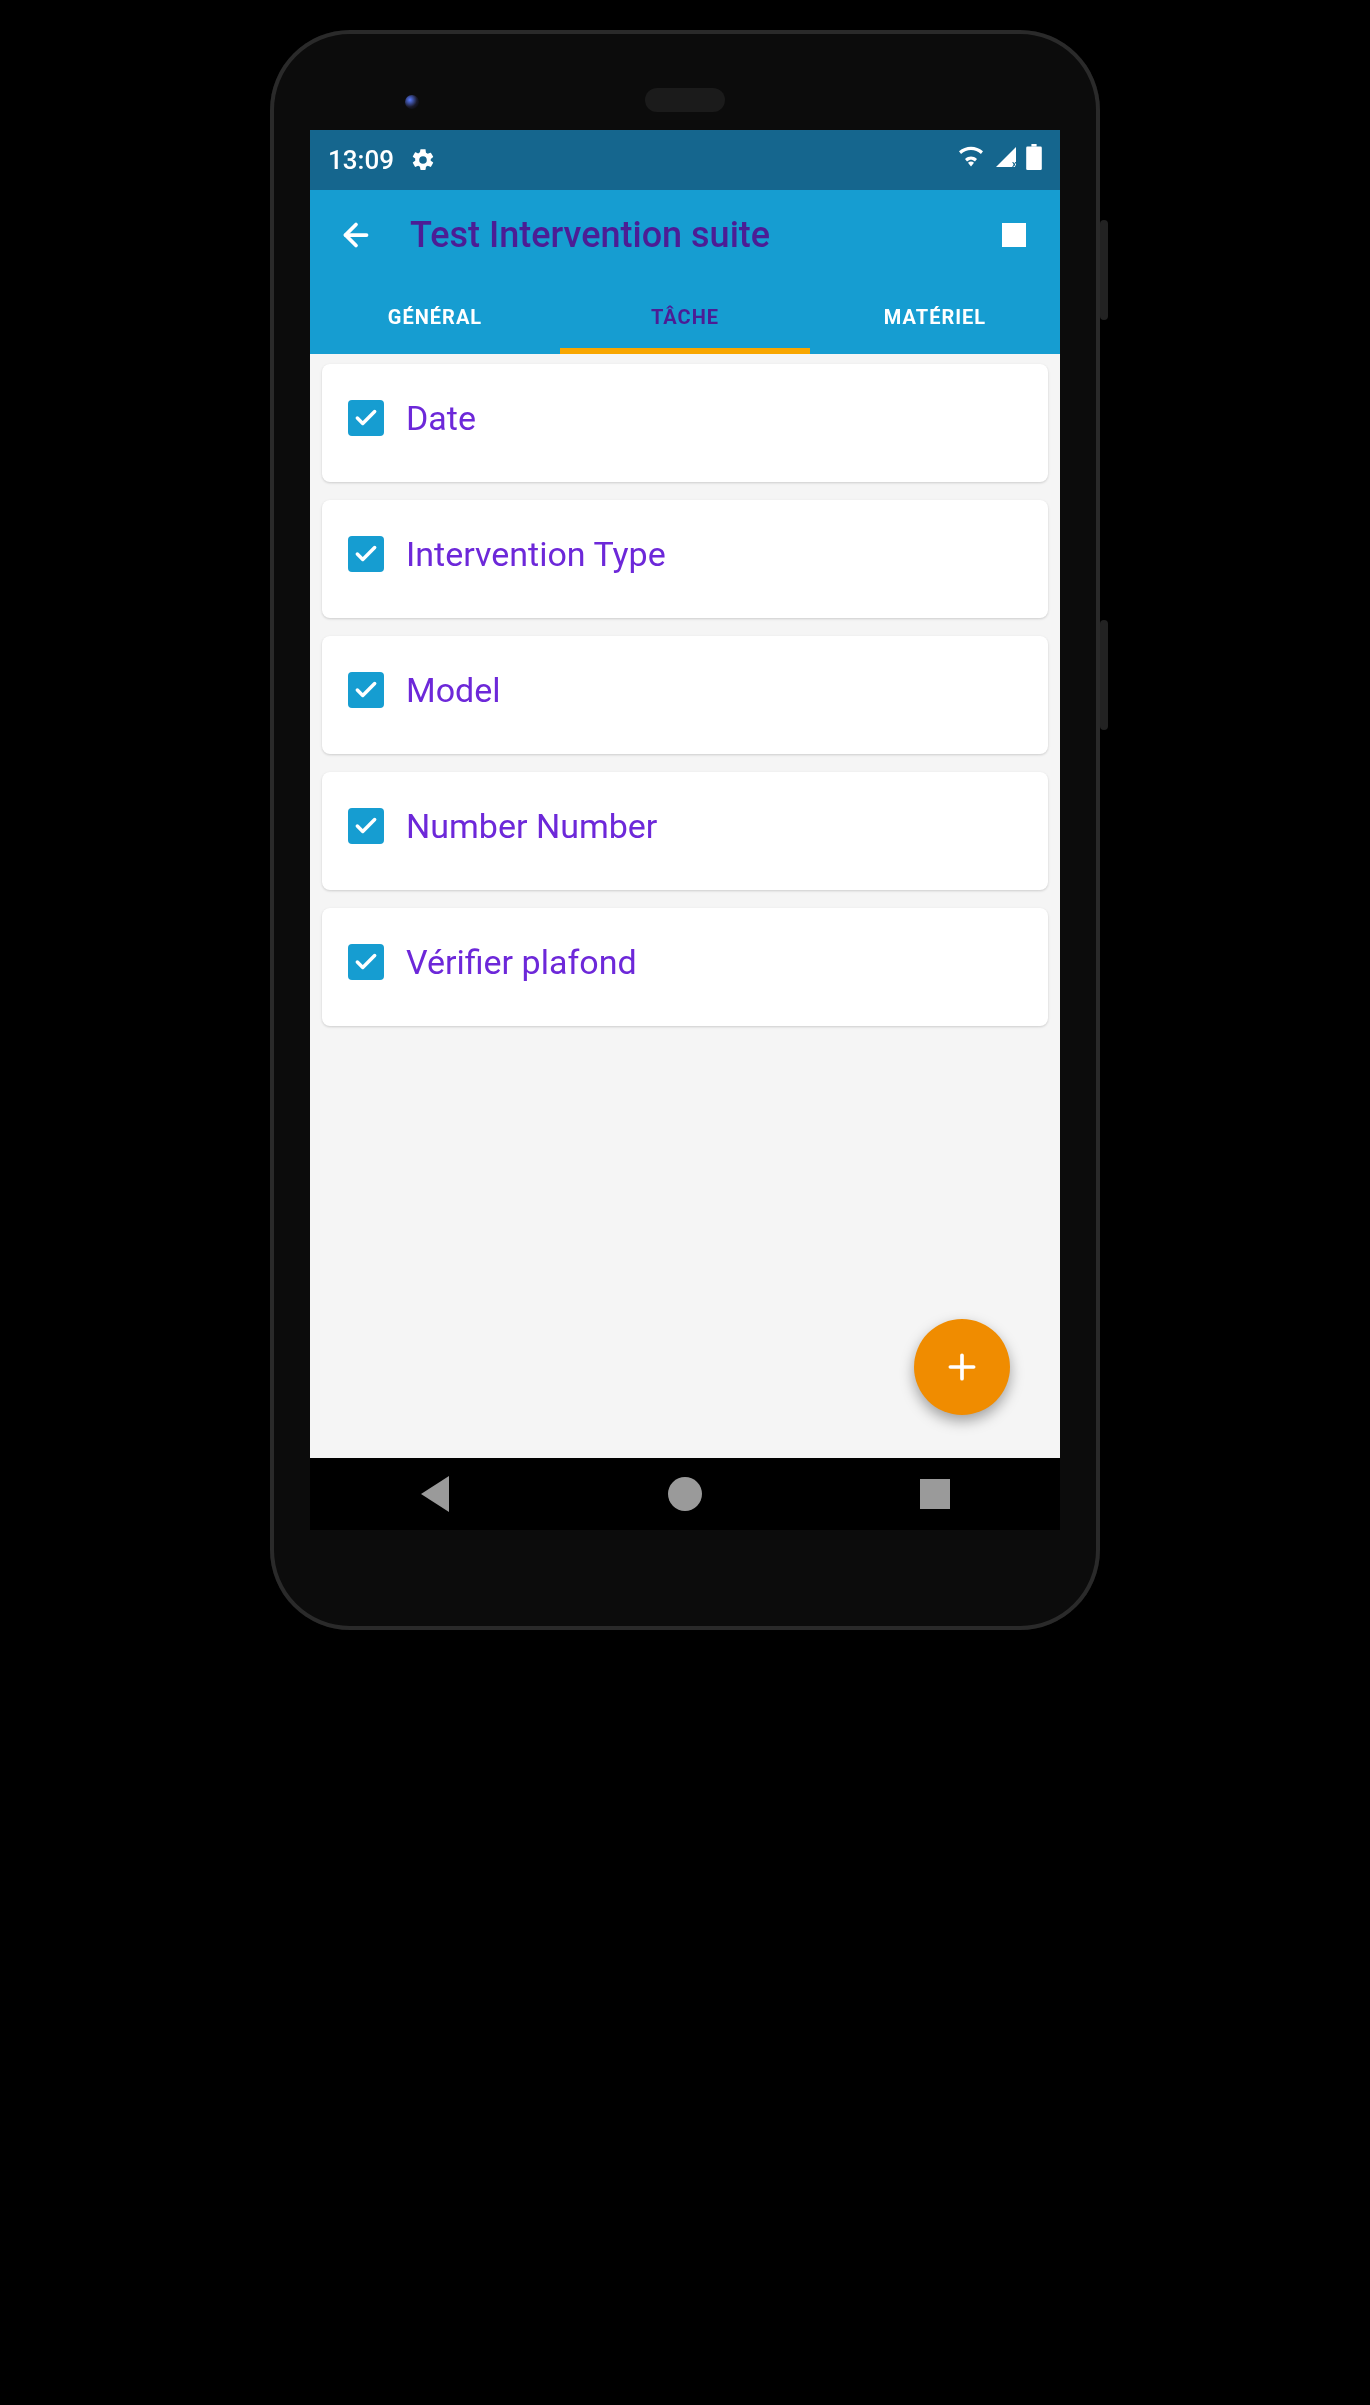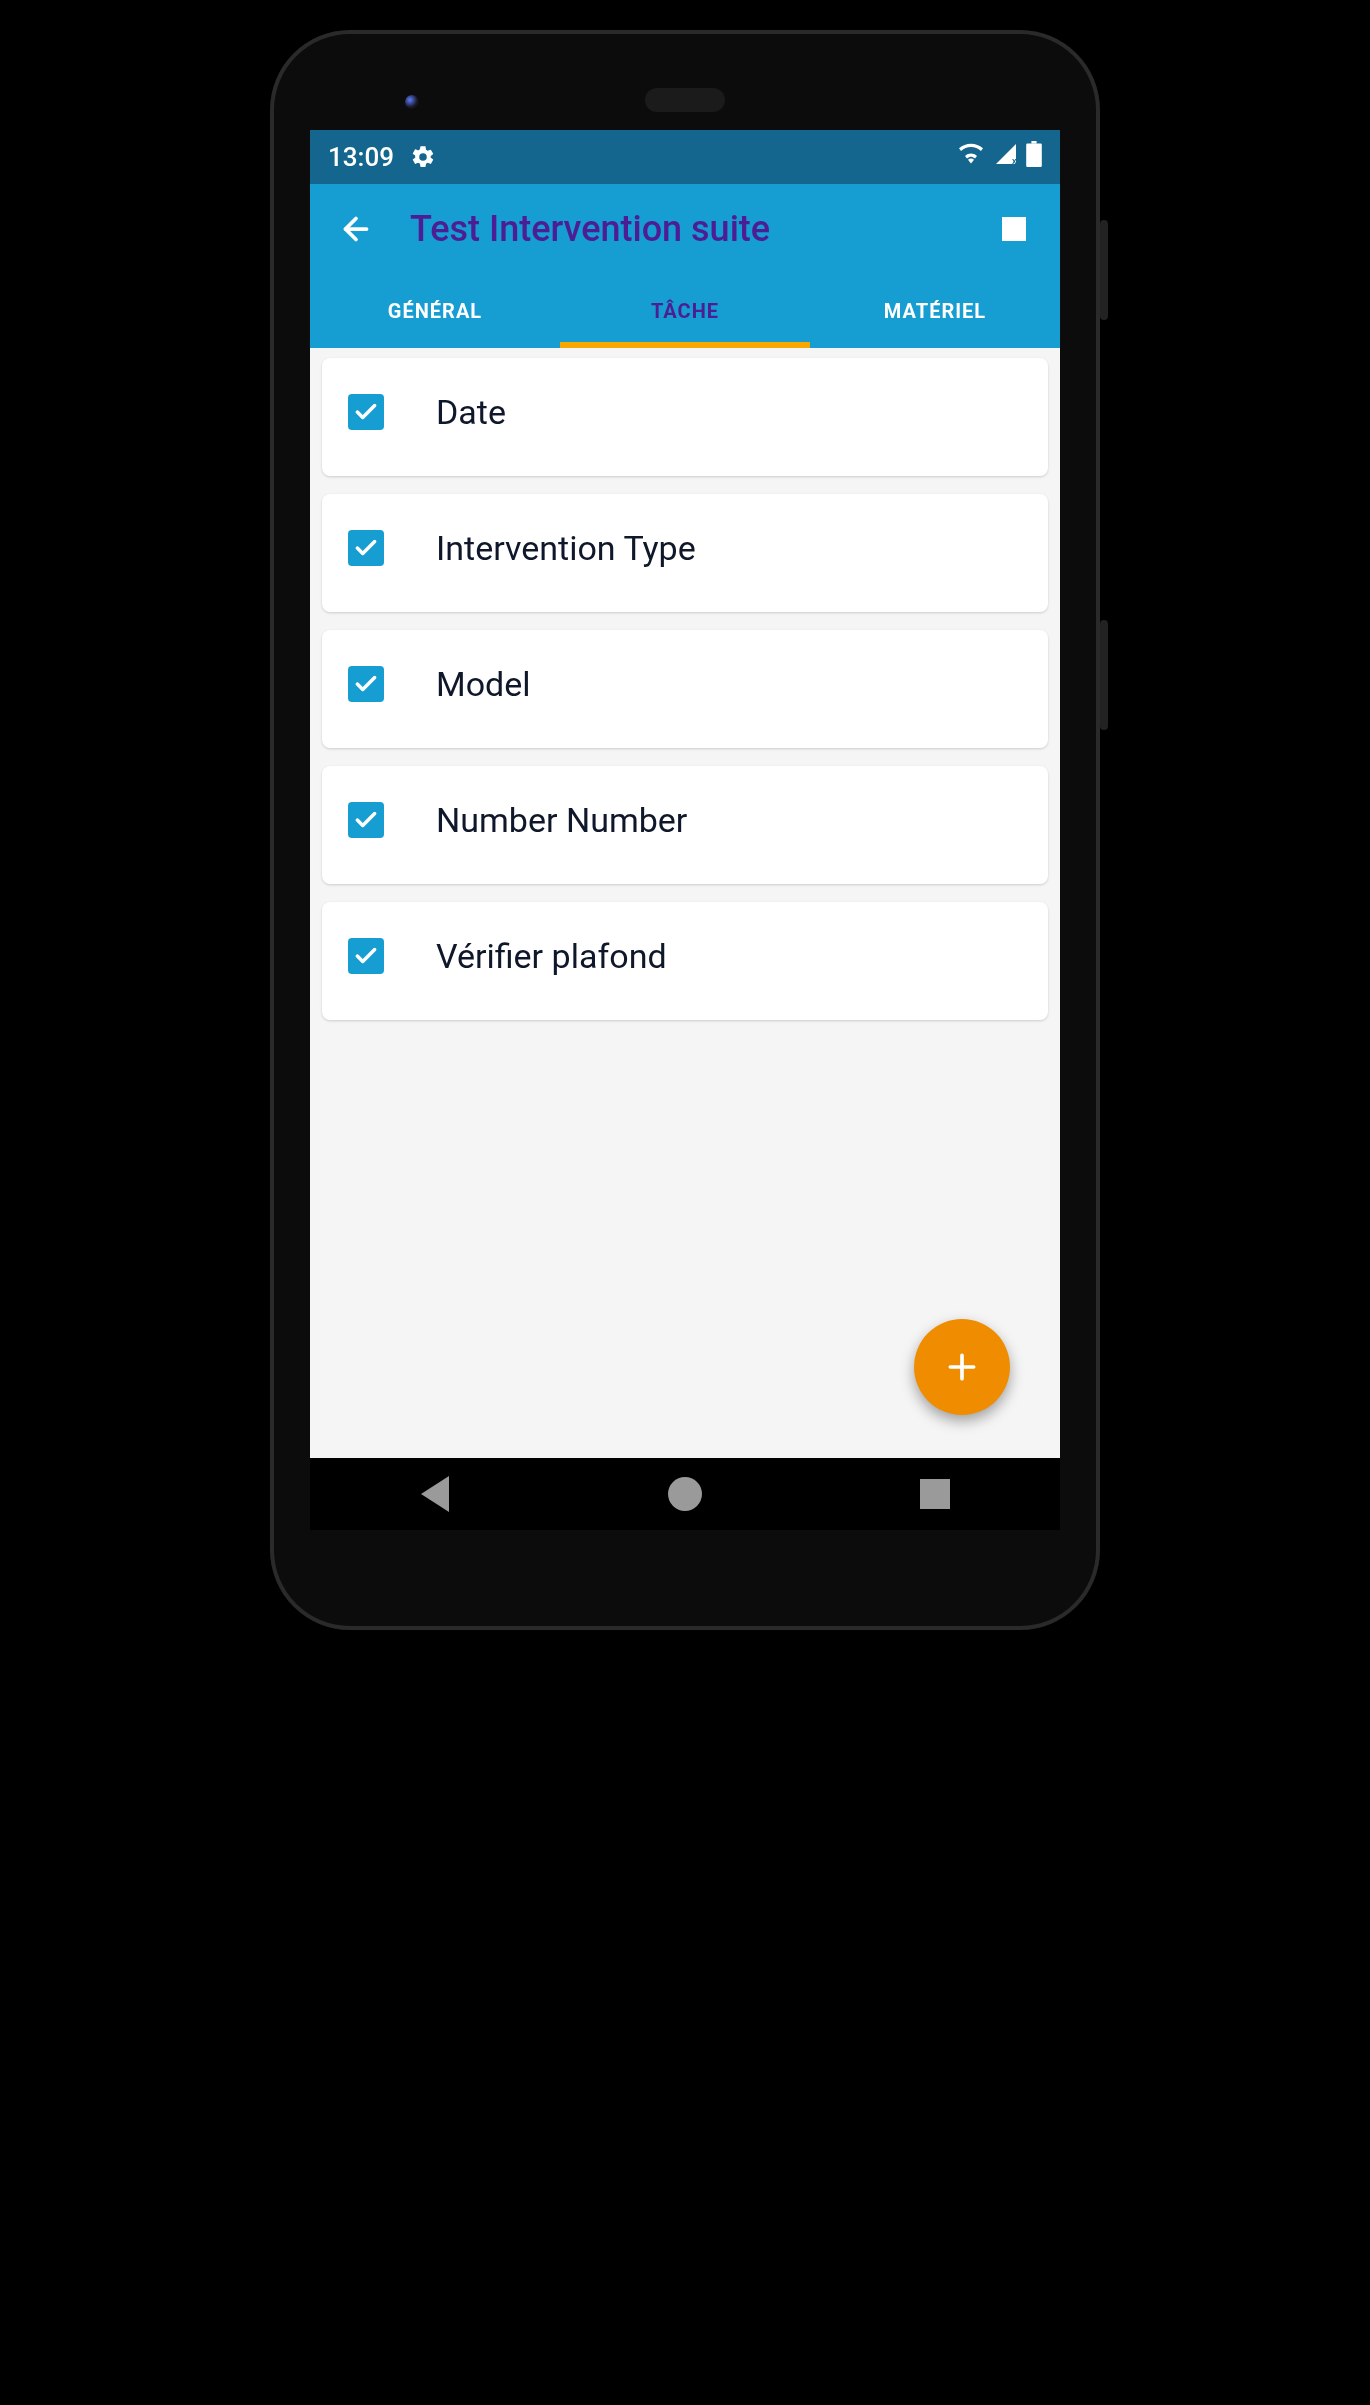--- a/index.html
+++ b/index.html
@@ -39,21 +39,21 @@
     height: 100%;
     background: #f5f5f5;
     overflow: hidden;
     display:flex;
     flex-direction:column;
     position:relative;
   }
   
   .status-bar {
     background:#15668e;
-    height:54px;
+    height:60px;
     display:flex;
     align-items:center;
     justify-content:space-between;
     padding:0 18px;
     color:#fff;
     font-size:26px;
     font-weight:500;
   }
   .status-left { display:flex; align-items:center; gap:16px;}
   .status-right { display:flex; align-items:center; gap:8px;}
@@ -118,22 +118,21 @@
   .chk {
     width:36px; height:36px;
     background:#169dd1;
     border-radius:4px;
     display:flex; align-items:center; justify-content:center;
     flex-shrink:0;
   }
   .chk svg { width:26px; height:26px; }
   .card-label {
     font-size:34px;
-    color:#0f172a;
-    margin-left:30px;
+    color:#6d28d9;
   }
   
   .fab {
     position:absolute;
     right:50px;
     bottom:115px;
     width:96px; height:96px;
     border-radius:50%;
     background:#f08c00;
     display:flex; align-items:center; justify-content:center;

